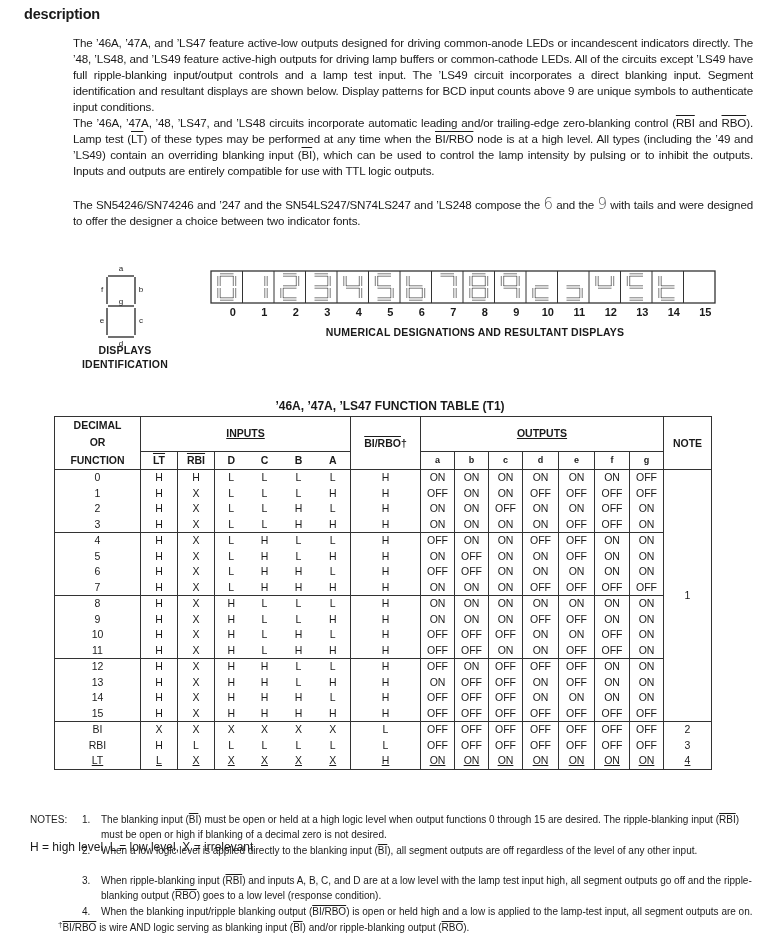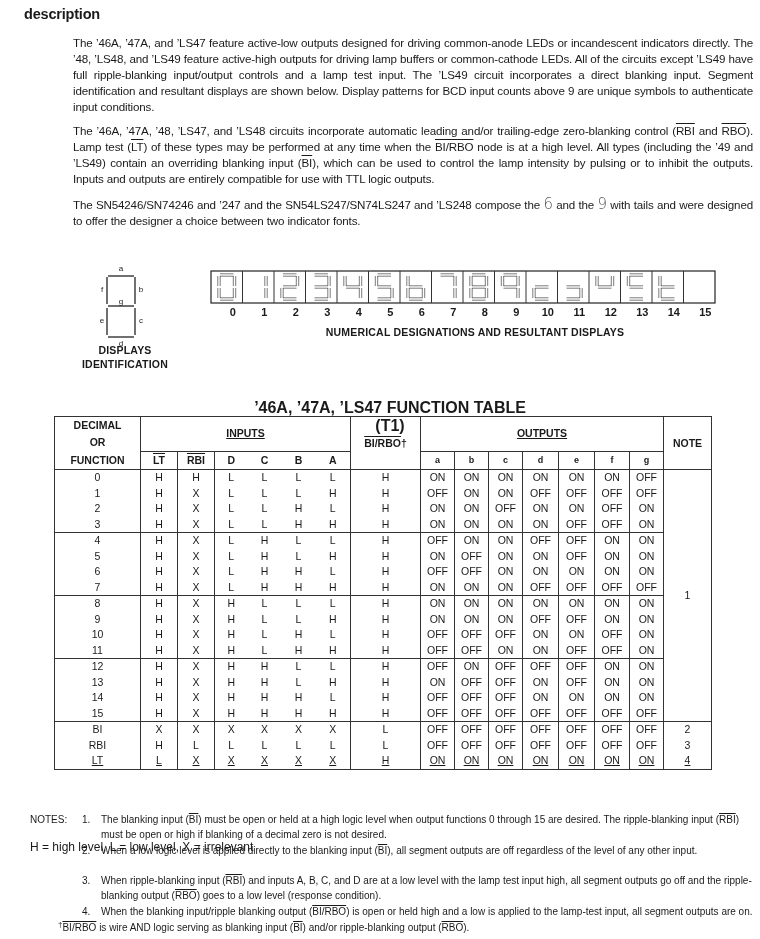--- a/index.html
+++ b/index.html
@@ -1,38 +1,38 @@
 <!DOCTYPE html>
 <html><head>
 <meta charset="utf-8">
 <style>
   html, body { margin:0; padding:0; background:#fff; }
   body { width:760px; height:939px; position:relative; overflow:hidden; color:#1a1a1a;
          font-family:"Liberation Sans", sans-serif; }
   .heading { position:absolute; left:24px; top:6px; font-size:14.5px; font-weight:bold; letter-spacing:-0.2px; }
   .para { position:absolute; left:73px; width:680px; font-size:11.6px; line-height:16px; letter-spacing:-0.15px; text-align:justify; }
   .p1 { top:35px; }
-  .p2 { top:115px;margin-top:8px; }
+  .p2 { top:115px; }
   .p3 { top:196px; }
   .ovl { text-decoration:overline; }
   .segfont { font-family:"DejaVu Sans", sans-serif; font-weight:200; font-size:15px; color:#555; }
 
   
   .segid { position:absolute; left:88px; top:262px; width:80px; height:110px; }
   .segid svg { position:absolute; left:0; top:0; }
   .segid-label { position:absolute; left:65px; top:343px; width:120px; text-align:center; font-size:10.5px; font-weight:bold; line-height:14px; letter-spacing:0.2px; }
 
   
   .displays { position:absolute; left:210px; top:270px; }
   .disp-nums { position:absolute; left:210px; top:306px; width:540px; height:14px; }
   .disp-num { position:absolute; font-size:11px; font-weight:bold; width:20px; text-align:center; }
   .disp-caption { position:absolute; left:300px; top:326px; width:350px; text-align:center; font-size:10.5px; font-weight:bold; letter-spacing:0.2px; }
 
   
-  .tbl-title { position:absolute; left:240px; top:399px; width:300px; text-align:center; font-size:16px; font-weight:bold; }
+  .tbl-title { position:absolute; left:240px; top:399px; width:300px; text-align:center; font-size:12px; font-weight:bold; }
   table.ft { position:absolute; left:54px; top:416px; border-collapse:collapse; font-size:10.5px; }
   table.ft td, table.ft th { padding:0; text-align:center; font-weight:normal; height:15.5px; line-height:15px; }
   table.ft th { font-weight:bold; }
   .bl { border-left:1.3px solid #333; }
   .br { border-right:1.3px solid #333; }
   .bt { border-top:1.3px solid #333; }
   .bb { border-bottom:1.3px solid #333;text-decoration:underline; }
   .legend { position:absolute; left:30px; top:840px; font-size:12px; }
   .notes { position:absolute; left:30px; top:812px; font-size:10px; line-height:15.3px; width:730px; }
   .notes .lbl { position:absolute; left:0; top:0; }

